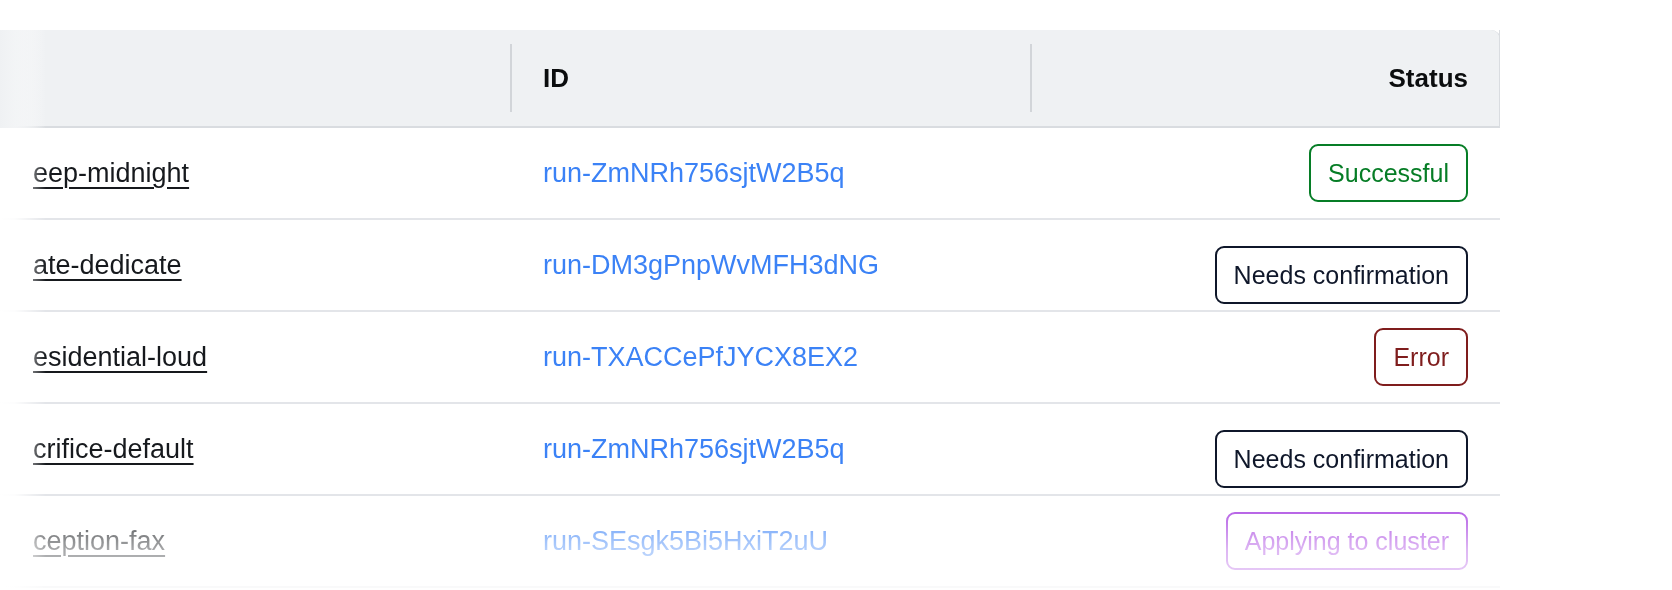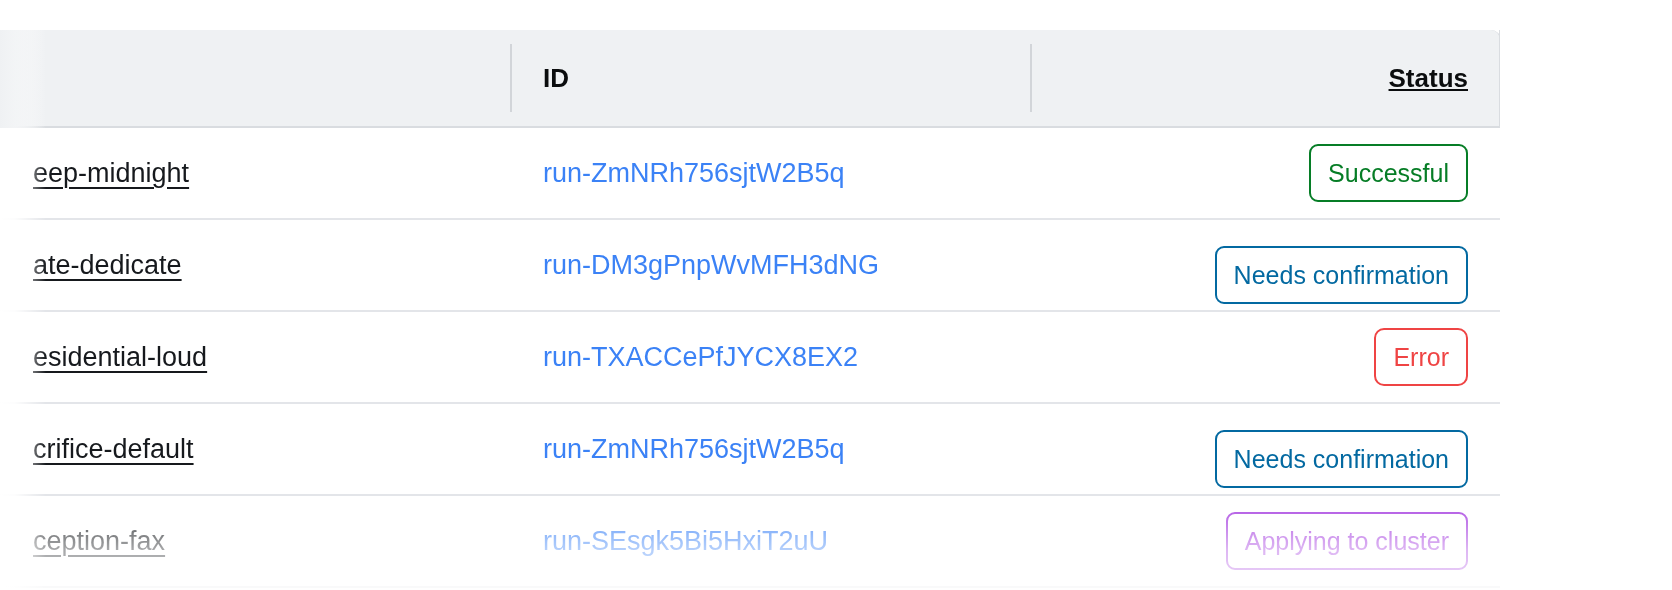--- a/index.html
+++ b/index.html
@@ -71,21 +71,21 @@
     background: #d9dce0;
   }
 
   .th-inner {
     display: flex;
     align-items: center;
     height: 96px;
     box-sizing: border-box;
   }
   .th-inner.left  { justify-content: flex-start; padding-left: 33px; }
-  .th-inner.right { justify-content: flex-end;   padding-right: 32px; text-decoration: underline; }
+  .th-inner.right { justify-content: flex-end;   padding-right: 32px; }
 
   
   .col-divider {
     position: absolute;
     left: 0;
     top: 14px;
     bottom: 14px;
     width: 2px;
     background: #d2d5d9;
   }
@@ -141,22 +141,22 @@
     padding: 0 17px;
     border-radius: 9px;
     border: 2px solid currentColor;
     font-size: 25px;
     line-height: 1;
     white-space: nowrap;
     background: #ffffff;
     cursor: pointer;
   }
   .badge-success  { color: #067d26; }
-  .badge-warning  { color: #0369a1; margin-top: 20px; }
-  .badge-error    { color: #ef4444; border-radius: 10px; }
+  .badge-warning  { color: #0f172a; margin-top: 20px; }
+  .badge-error    { color: #7f1d1d; }
   .badge-progress { color: #a63ee0; }
 
   
   .fade-left {
     position: absolute;
     left: 0;
     top: 0;
     width: 46px;
     height: 590px;
     background: linear-gradient(to right, rgba(255,255,255,1) 0%, rgba(255,255,255,0.92) 32%, rgba(255,255,255,0.0) 100%);

